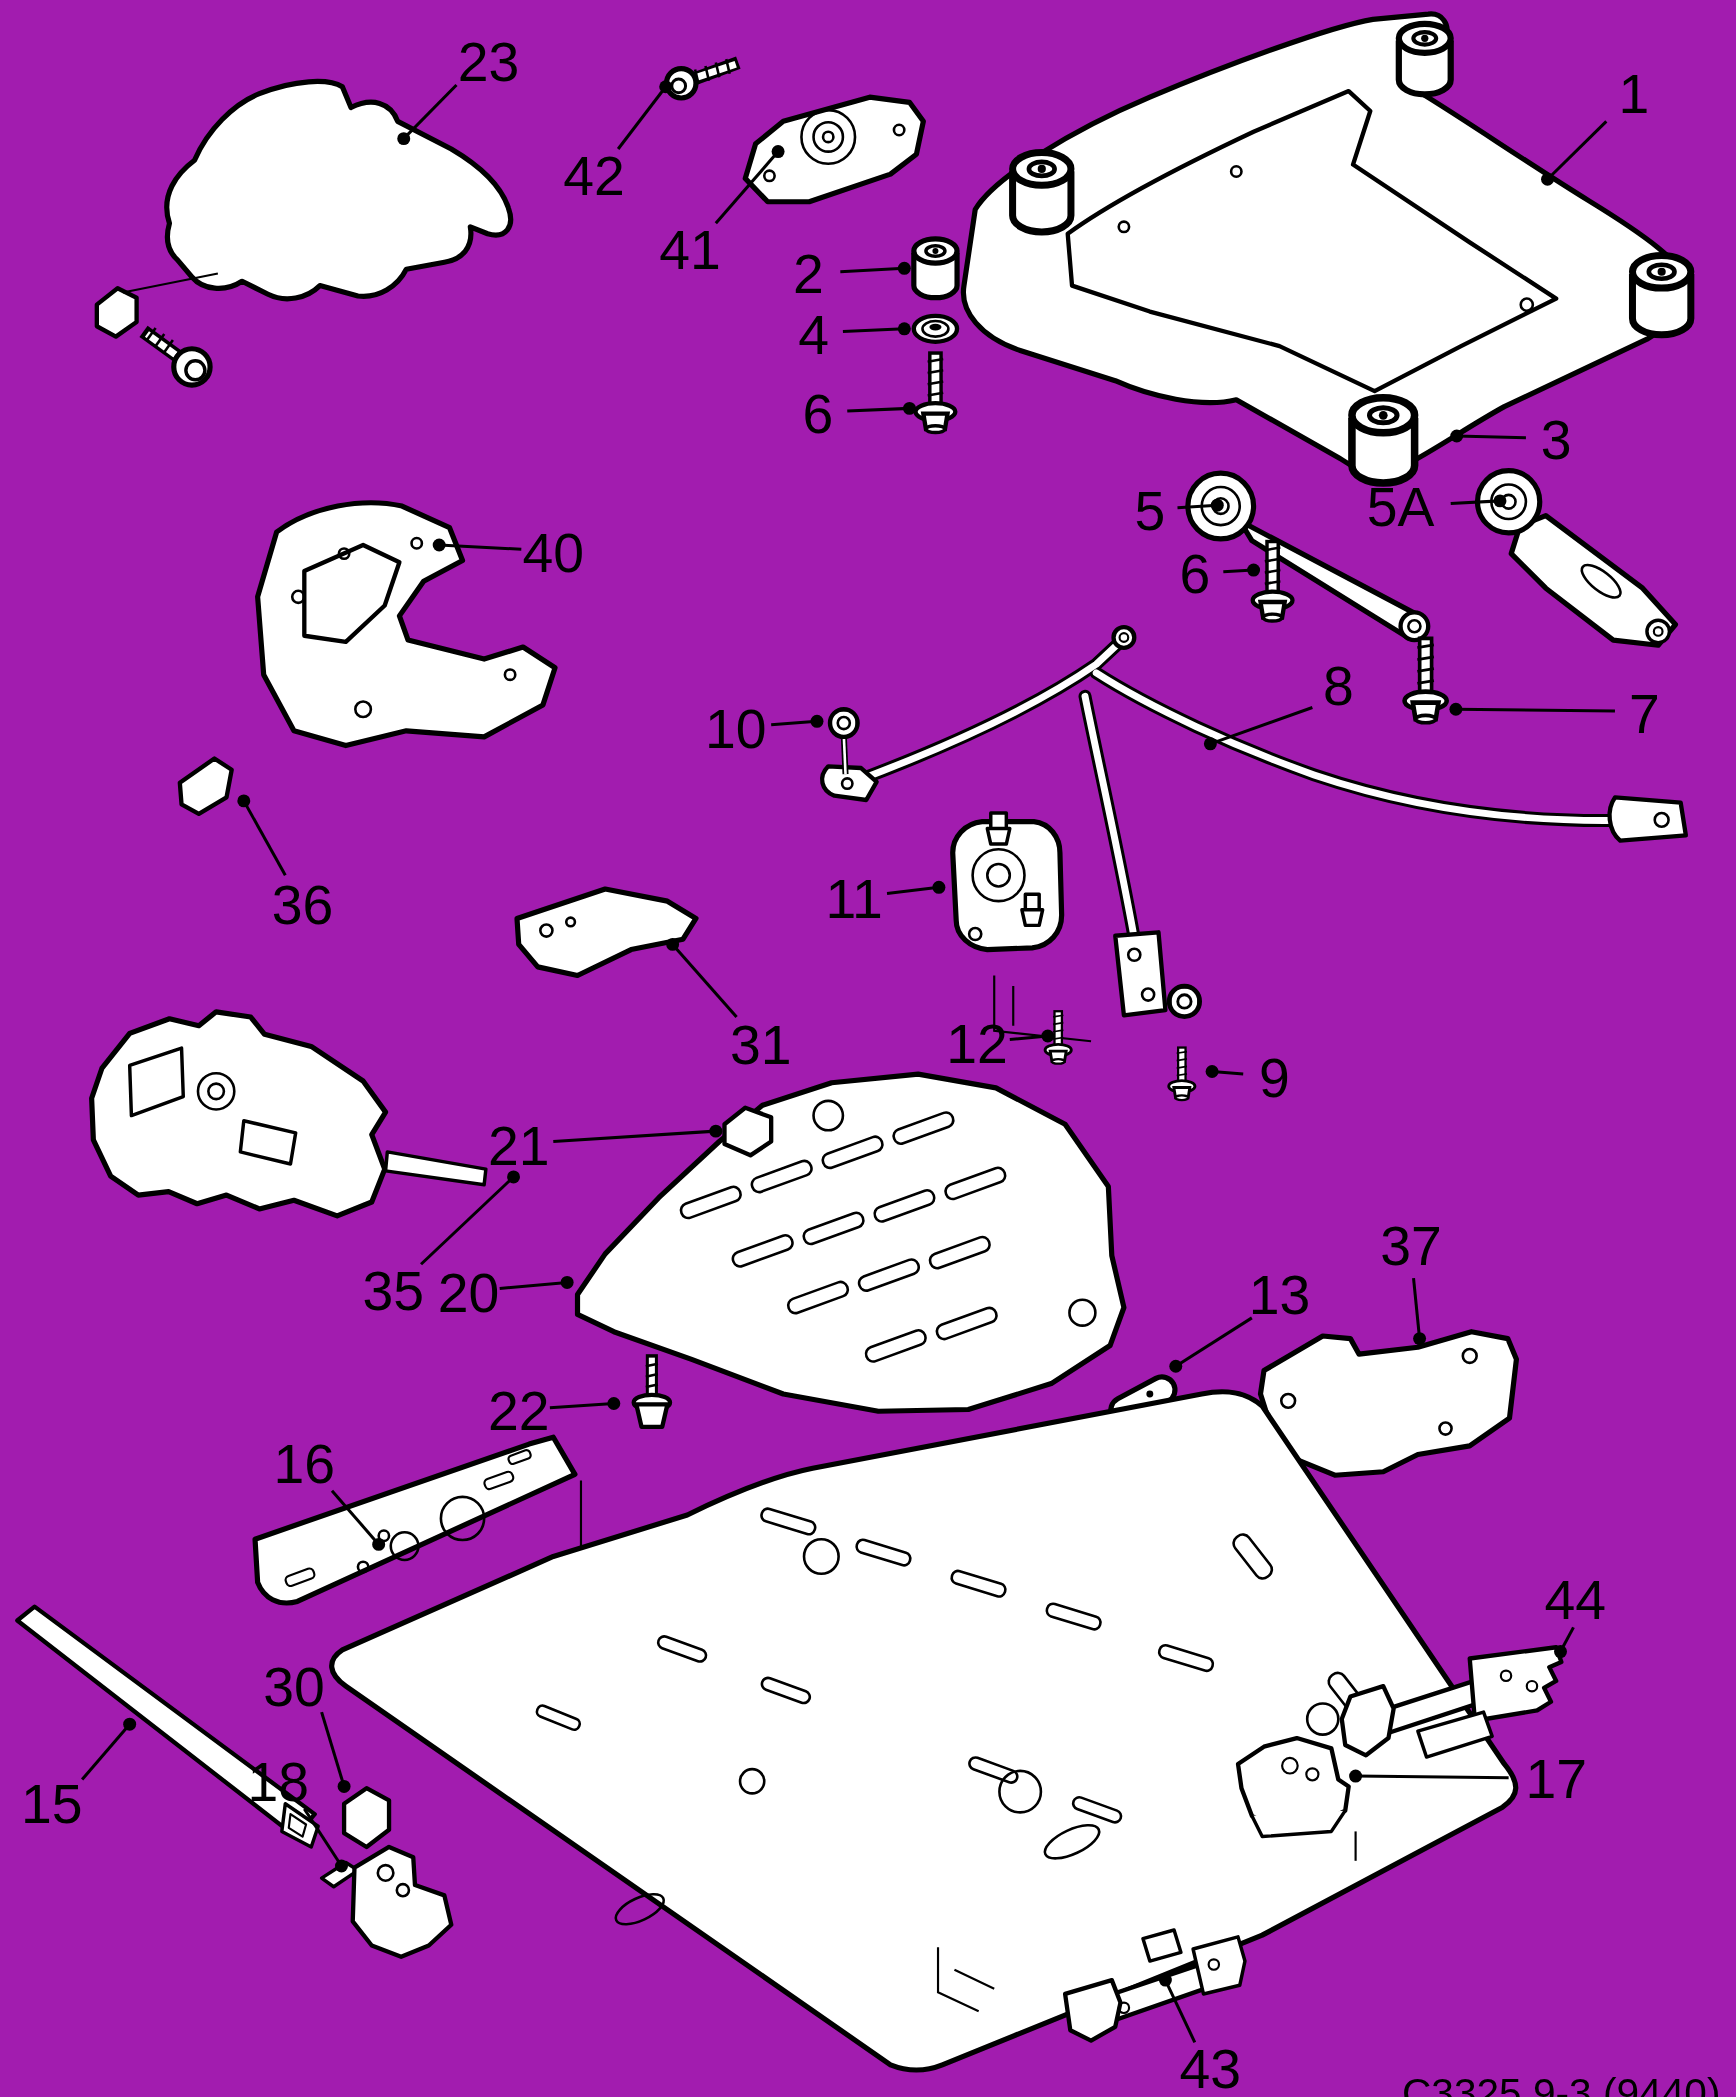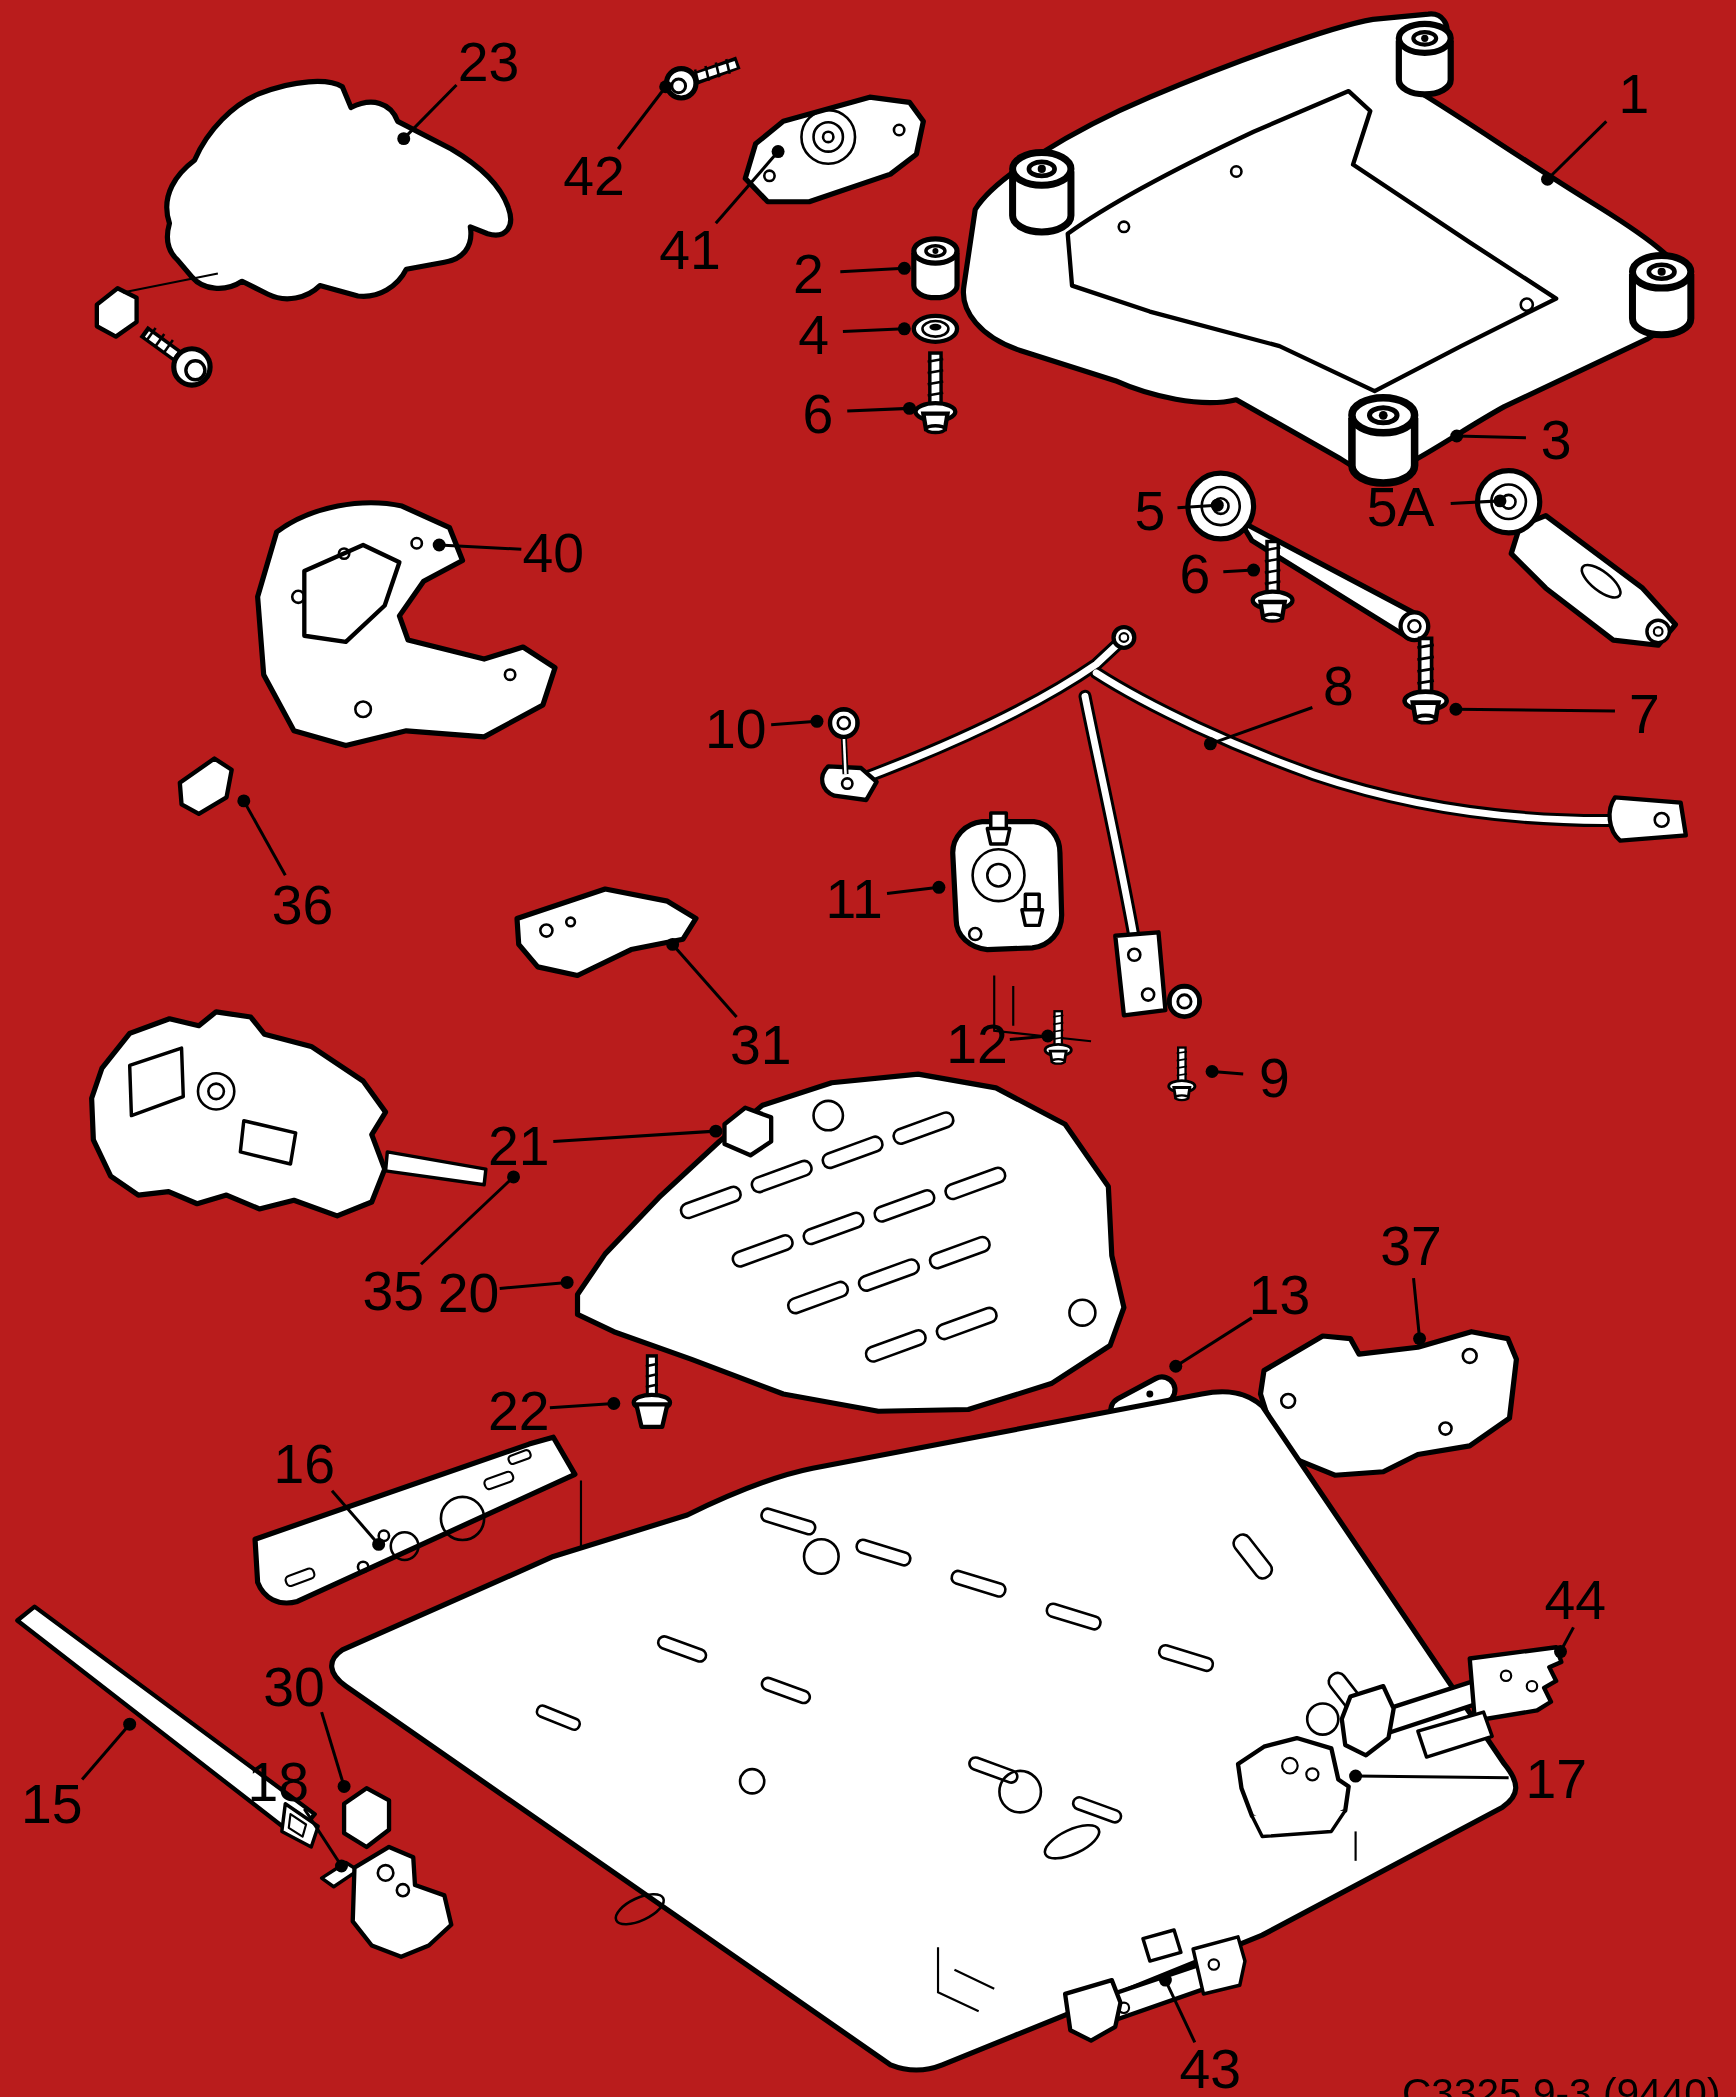--- a/index.html
+++ b/index.html
@@ -1,16 +1,16 @@
 <!DOCTYPE html>
 <html style="font-size:14px"><head>
 <meta charset="utf-8">
 <style>
   html,body{margin:0;padding:0;background:#ffffff;}
-  .stage{position:relative;width:1736px;height:2098px;background:#b91c1c;overflow:hidden;}
+  .stage{position:relative;width:1736px;height:2098px;background:#a21caf;overflow:hidden;}
   svg{position:absolute;inset:0;}
   .part{stroke:#000;stroke-linejoin:round;stroke-linecap:round;fill:#fff;}
   .o6{stroke-width:6;} .o5{stroke-width:5;} .o4{stroke-width:4;}
   .d3{stroke-width:3;fill:none;} .d2{stroke-width:2.5;fill:none;}
   .leader{stroke:#000;stroke-width:3.5;}
   .ref{stroke:#000;stroke-width:2.5;fill:none;}
   .dot{fill:#000;}
   text.callout{font-family:"Liberation Sans",sans-serif;font-size:64px;fill:#000;}
   text.caption{font-family:"Liberation Sans",sans-serif;font-size:47px;fill:#000;}
   .tube{stroke:#000;stroke-width:15;fill:none;stroke-linecap:round;}

